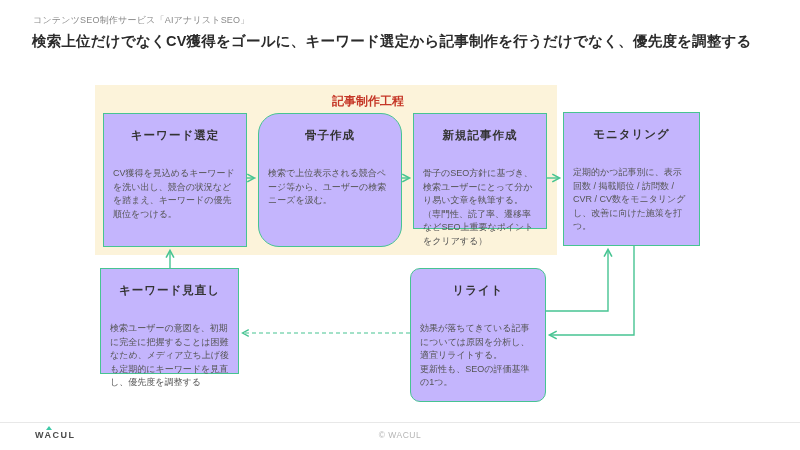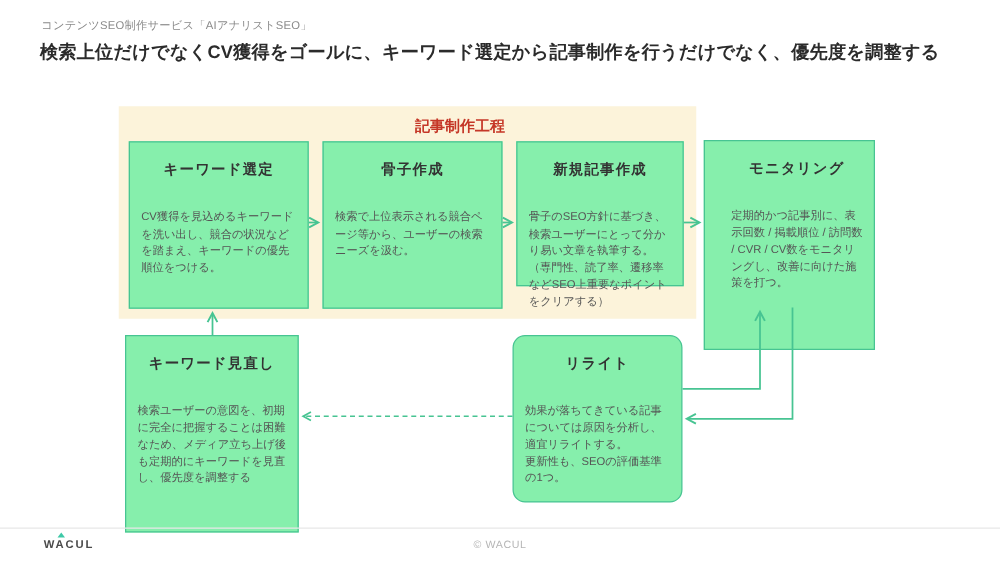--- a/index.html
+++ b/index.html
@@ -46,21 +46,21 @@
     top: 8px;
     width: 100%;
     text-align: center;
     font-size: 12px;
     font-weight: bold;
     color: #c53727;
     margin-left: 42px;
   }
   .box {
     position: absolute;
-    background: #86efac;
+    background: #c4b5fd;
     border: 1.5px solid #47c492;
     box-sizing: border-box;
   }
   .box-title {
     margin-top: 14px;
     text-align: center;
     font-size: 11.5px;
     font-weight: bold;
     color: #333333;
     letter-spacing: 1px;
@@ -68,24 +68,24 @@
   .box-body {
     margin-top: 24px;
     padding: 0 9px;
     font-size: 9px;
     line-height: 1.5;
     color: #555555;
     white-space: pre-line;
     text-align: left;
   }
   #box-keyword-selection { left: 103px; top: 113px; width: 144px; height: 134px; }
-  #box-outline          { left: 258px; top: 113px; width: 144px; height: 134px; }
+  #box-outline          { left: 258px; top: 113px; width: 144px; height: 134px; border-radius: 21px; }
   #box-new-article      { left: 413px; top: 113px; width: 134px; height: 116px; }
-  #box-monitoring       { left: 563px; top: 112px; width: 137px; height: 168px; padding-left: 12px; }
-  #box-keyword-review   { left: 100px; top: 268px; width: 139px; height: 158px; }
+  #box-monitoring       { left: 563px; top: 112px; width: 137px; height: 134px; }
+  #box-keyword-review   { left: 100px; top: 268px; width: 139px; height: 106px; }
   #box-rewrite          { left: 410px; top: 268px; width: 136px; height: 134px; border-radius: 10px; }
   .arrow-layer {
     position: absolute;
     left: 0;
     top: 0;
     width: 800px;
     height: 450px;
     pointer-events: none;
   }
   .footer-divider {

